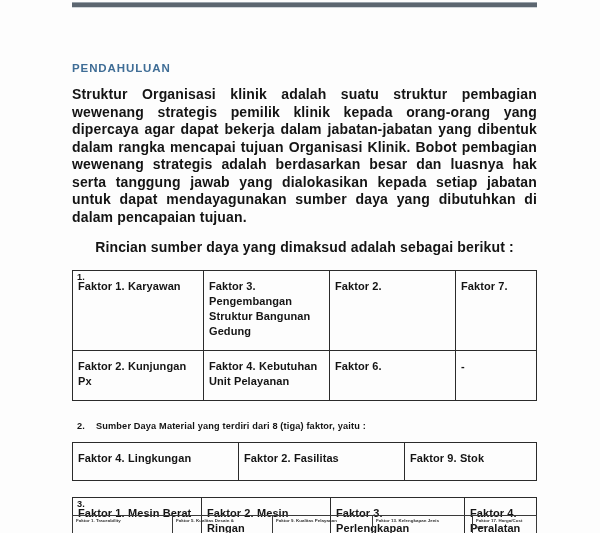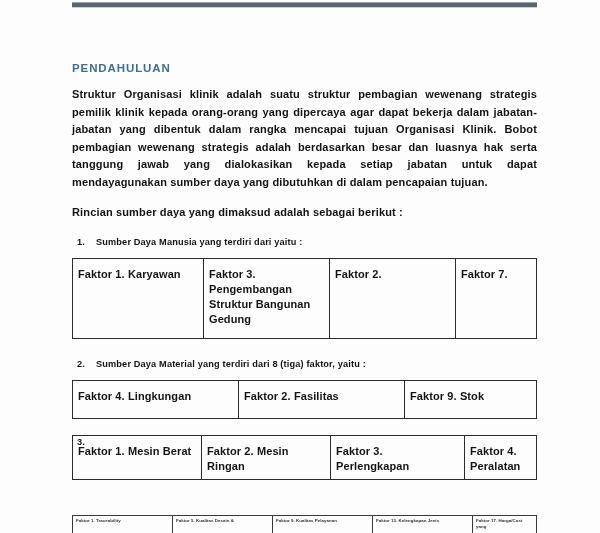--- a/index.html
+++ b/index.html
@@ -55,30 +55,30 @@
   h1.section-title {
     font-size: 11.5px;
     font-weight: bold;
     letter-spacing: 0.9px;
     color: #3f6d96;
     margin: 0 0 12px 0;
     font-family: "Liberation Sans", sans-serif;
   }
 
   p.para {
-    font-size: 11px;
+    font-size: 14px;
     line-height: 17.5px;
     margin: 0 0 13px 0;
     text-align: justify;
     color: #141414;
     font-weight: bold;
     letter-spacing: 0.15px;
   }
   p.para.nojust {
-    text-align: left;
+    text-align: center;
   }
 
   
   .list-item {
     font-size: 9.2px;
     font-weight: bold;
     color: #141414;
     margin: 0 0 9px 0;
     padding-left: 24px;
     position: relative;
@@ -155,30 +155,35 @@
   <div class="content">
 
     <h1 class="section-title">PENDAHULUAN</h1>
 
     <p class="para">Struktur Organisasi klinik adalah suatu struktur pembagian wewenang strategis pemilik klinik kepada orang-orang yang dipercaya agar dapat bekerja dalam jabatan-jabatan yang dibentuk dalam rangka mencapai tujuan Organisasi Klinik. Bobot pembagian wewenang strategis adalah berdasarkan besar dan luasnya hak serta tanggung jawab yang dialokasikan kepada setiap jabatan untuk dapat mendayagunakan sumber daya yang dibutuhkan di dalam pencapaian tujuan.</p>
 
     <p class="para nojust">Rincian sumber daya yang dimaksud adalah sebagai berikut :</p>
 
     <div class="list-item">
       <span class="num">1.</span>
-      <span>Sumber Daya Manusia yang terdiri dari  yaitu :</span>
     </div>
 
     <table class="ftable t1">
       <tbody>
           <tr>
         <td class="r1" style="width:120px">Faktor 1. Karyawan</td>
         <td class="r1" style="width:115px">Faktor  3. Pengembangan Struktur Bangunan Gedung</td>
         <td class="r1" style="width:115px">Faktor 2.</td>
         <td class="r1">Faktor 7.</td>
+      </tr>
+      <tr>
+        <td class="r2">Faktor 2. Kunjungan Px</td>
+        <td class="r2">Faktor 4. Kebutuhan Unit Pelayanan</td>
+        <td class="r2">Faktor 6.</td>
+        <td class="r2">-</td>
       </tr>
     </tbody>
       </table>
 
     <div class="list-item">
       <span class="num">2.</span>
       <span>Sumber Daya Material yang terdiri dari 8 (tiga) faktor, yaitu :</span>
     </div>
 
     <table class="ftable t2">

